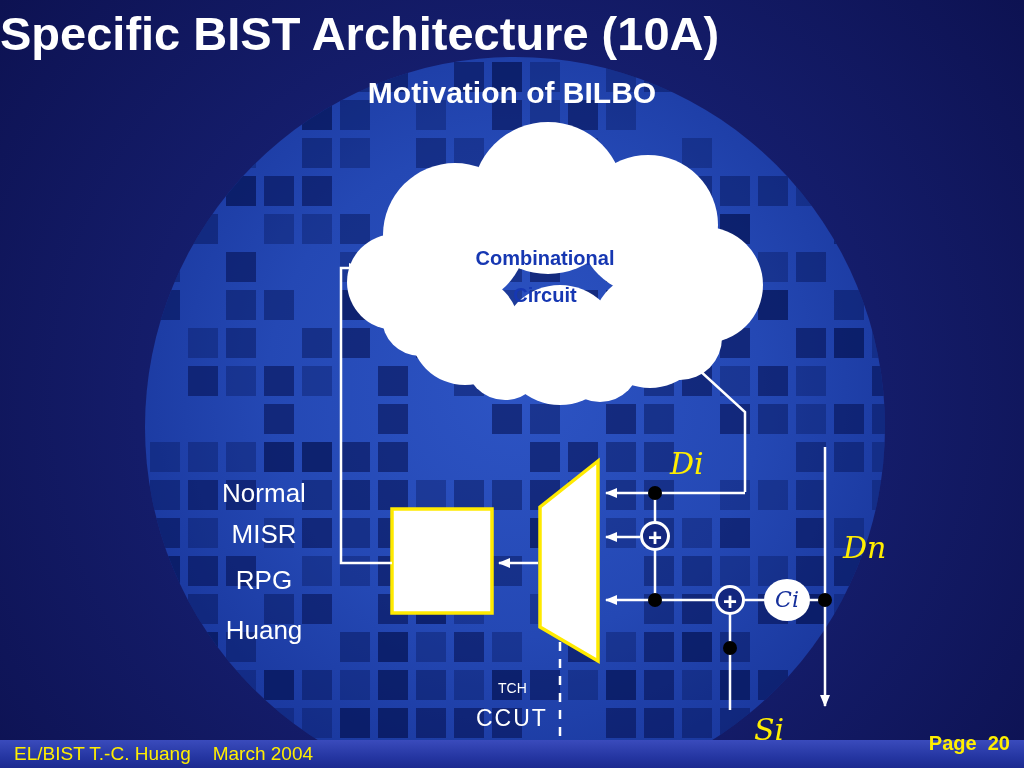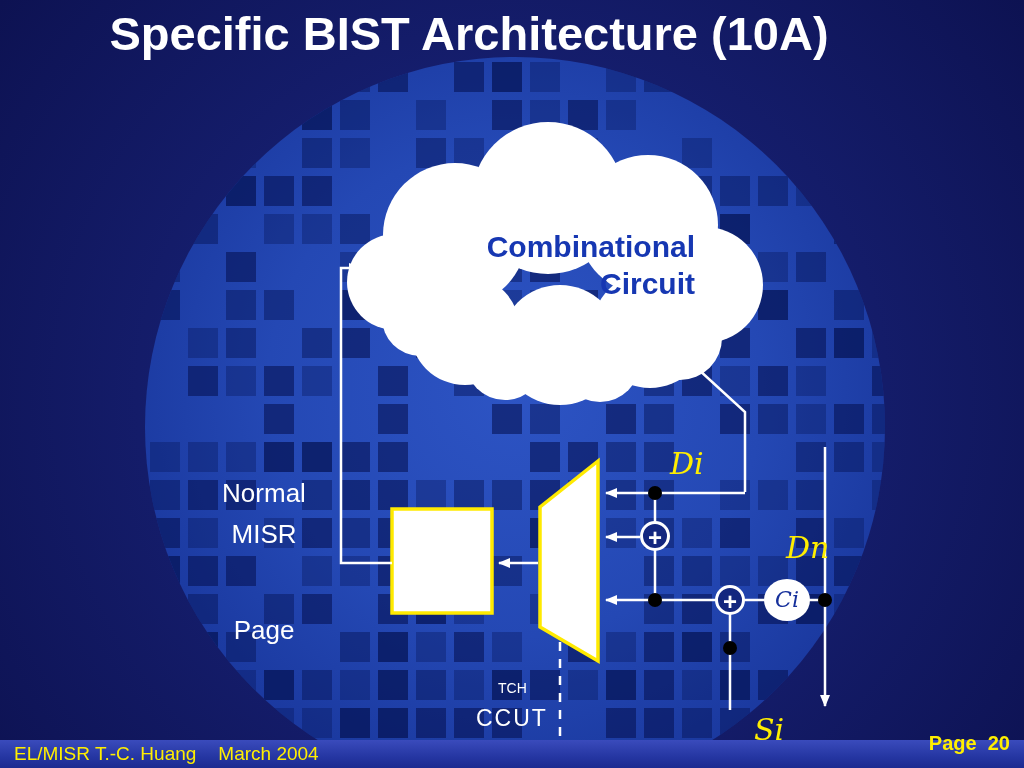--- a/index.html
+++ b/index.html
@@ -10,30 +10,30 @@
   }
   .bg-circle{
     position:absolute;left:145px;top:57px;width:740px;height:740px;
     border-radius:50%;overflow:hidden;
     background:radial-gradient(circle at 50% 45%, #2d54c4 0%, #2448b4 45%, #1a389e 75%, #152e8c 100%);
   }
   .chip-pattern{position:absolute;inset:0;}
   .sq{position:absolute;width:30px;height:30px;background:#061457;}
   svg.overlay{position:absolute;left:0;top:0;}
   .title{
-    position:absolute;left:0;top:6px;width:938px;text-align:center;
+    position:absolute;left:0;top:6px;width:938px;
     color:#ffffff;font-size:47px;font-weight:bold;letter-spacing:0px;
   }
   .subtitle{
     position:absolute;left:0;top:76px;width:1024px;text-align:center;
     color:#ffffff;font-size:30px;font-weight:bold;
   }
   .cloud-label{
-    position:absolute;left:395px;top:228px;width:300px;text-align:right;
-    color:#1637b2;font-size:30px;font-weight:bold;line-height:37px;
+    position:absolute;left:395px;top:240px;width:300px;text-align:center;
+    color:#1637b2;font-size:20px;font-weight:bold;line-height:37px;
   }
   .mode-label{
     position:absolute;left:204px;width:120px;text-align:center;
     color:#ffffff;font-size:26px;line-height:27px;
   }
   .sig{
     position:absolute;color:#ffee00;font-size:30px;
     font-family:"DejaVu Serif", serif;font-style:italic;
   }
   .xor{
@@ -373,43 +373,45 @@
 
     <g fill="#000000">
       <circle cx="655" cy="493" r="7"></circle>
       <circle cx="655" cy="600" r="7"></circle>
       <circle cx="730" cy="648" r="7"></circle>
       <circle cx="825" cy="600" r="7"></circle>
     </g>
   </svg>
 
   <div class="title">Specific BIST Architecture (10A)</div>
+  <div class="subtitle">Motivation of BILBO</div>
 
   <div class="cloud-label">
     <div>Combinational</div>
     <div>Circuit</div>
   </div>
 
   <div class="mode-label" style="top:521px">MISR</div>
   <div class="mode-label" style="top:480px">Normal</div>
-  <div class="mode-label" style="top:617px">Page</div>
+  <div class="mode-label" style="top:567px">RPG</div>
+  <div class="mode-label" style="top:617px">Huang</div>
 
   <div class="sig" style="left:670px;top:446px">Di</div>
-  <div class="sig" style="left:786px;top:530px">Dn</div>
+  <div class="sig" style="left:843px;top:530px">Dn</div>
   <div class="sig" style="left:754px;top:712px">Si</div>
 
   <div class="xor" style="left:640px;top:521px">+</div>
   <div class="xor" style="left:715px;top:585px">+</div>
 
   <div class="ci-circle">Ci</div>
 
   <div class="wm1">TCH</div>
   <div class="wm2">CCUT</div>
 
   <div class="footer-bar">
     <div class="footer-text">
-      <span>EL/MISR T.-C. Huang</span>
+      <span>EL/BIST T.-C. Huang</span>
       <span>March 2004</span>
     </div>
   </div>
   <div class="page-num">Page  20</div>
 
 </div>
 
 </body></html>

